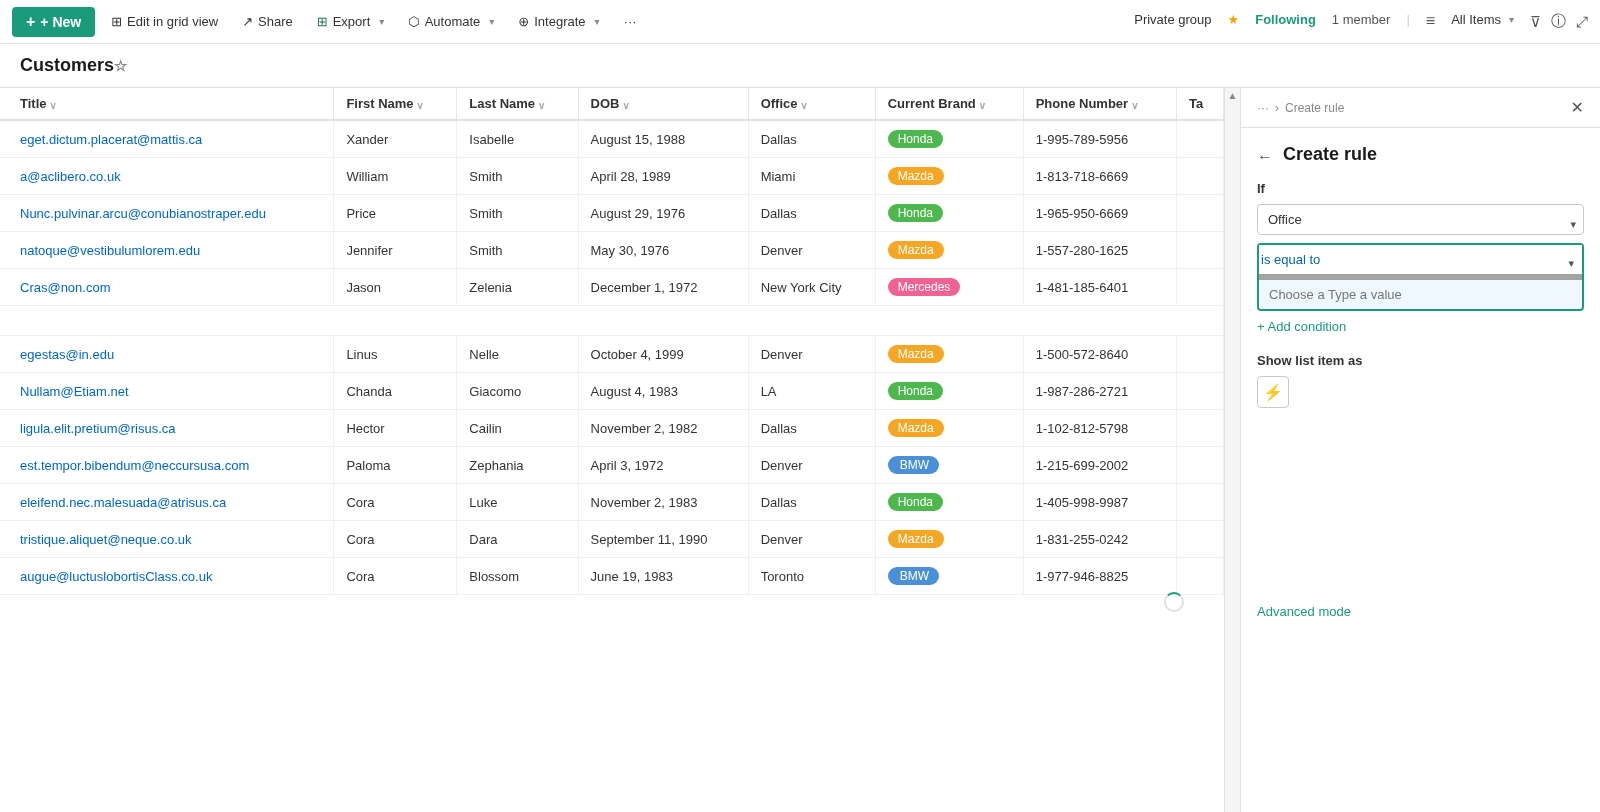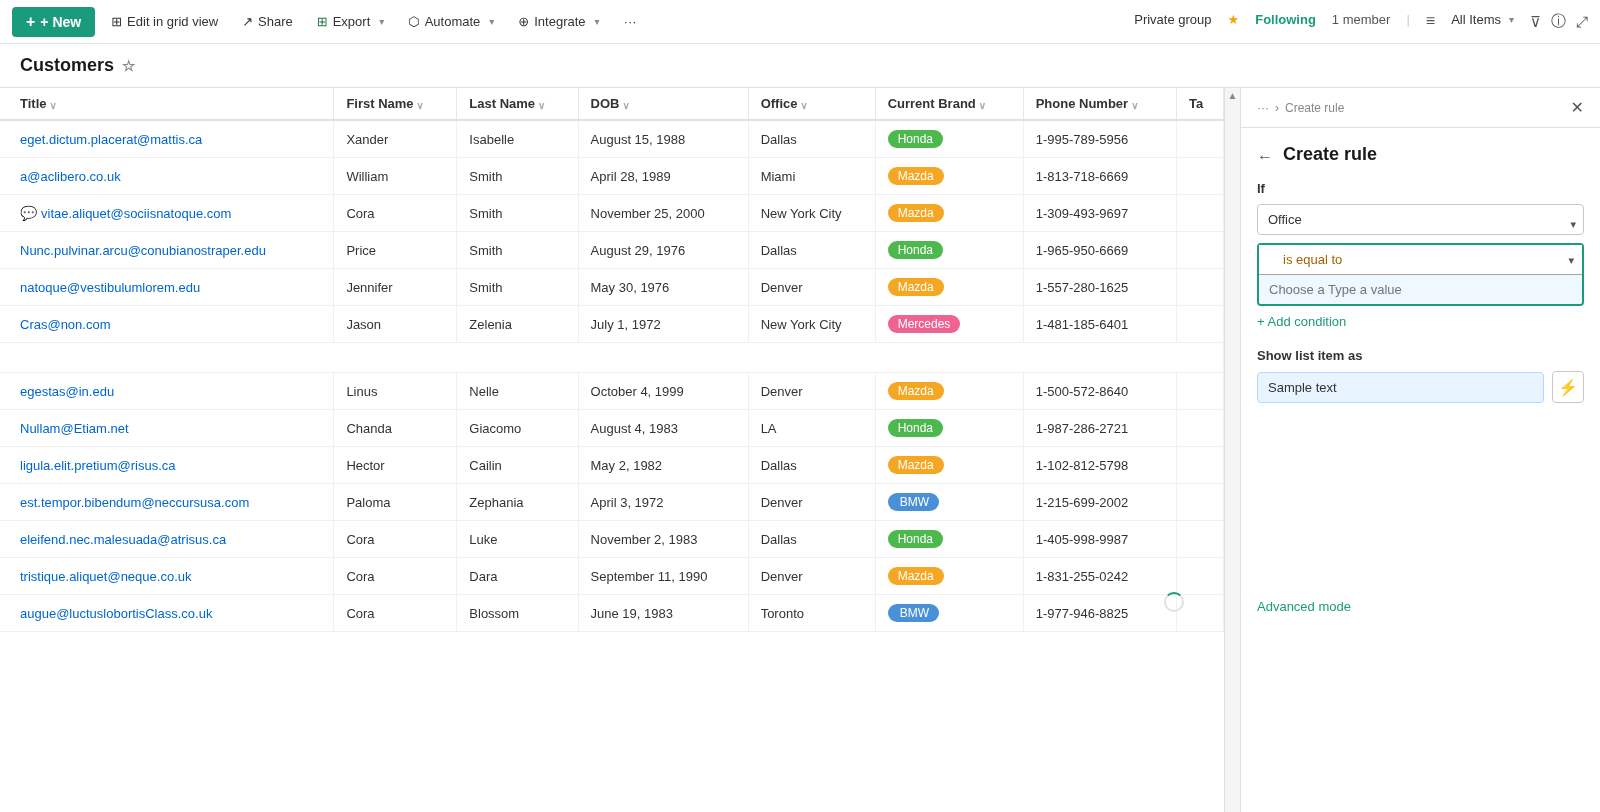--- a/index.html
+++ b/index.html
@@ -63,21 +63,20 @@
       background: #fff;
       gap: 4px;
     }
     .page-title {
       font-size: 18px;
       font-weight: 600;
       color: #1a1a1a;
       padding: 0 8px;
       display: flex;
       align-items: center;
-      gap: 8px;
     }
     .fav-icon { color: #888; cursor: pointer; font-size: 15px; }
 
     
     .main-layout {
       display: flex;
       height: calc(812px - 88px);
     }
 
     
@@ -200,25 +199,25 @@
     .condition-box {
       border: 2px solid #1a9b7b;
       border-radius: 4px;
       padding: 0;
       margin-bottom: 8px;
       background: #fff;
     }
 
     .condition-select {
       width: 100%;
-      padding: 7px 24px;
+      padding: 7px 2px;
       border: none;
-      border-bottom: 1px solid #a3a3a3;
-      font-size: 13px;
-      color: #a16207;
+      border-bottom: 6px solid #a3a3a3;
+      font-size: 13px;
+      color: #0369a1;
       background: #fff;
       appearance: none;
       cursor: pointer;
       outline: none;
     }
 
     .value-input-box {
       width: 100%;
       padding: 7px 10px;
       border: none;
@@ -457,30 +456,20 @@
         <td>a@aclibero.co.uk</td>
         <td>William</td>
         <td>Smith</td>
         <td>April 28, 1989</td>
         <td>Miami</td>
         <td><span class="badge badge-mazda">Mazda</span></td>
         <td>1-813-718-6669</td>
         <td></td>
       </tr>
           <tr>
-        <td><span class="chat-icon">💬</span> vitae.aliquet@sociisnatoque.com</td>
-        <td>Cora</td>
-        <td>Smith</td>
-        <td>November 25, 2000</td>
-        <td>New York City</td>
-        <td><span class="badge badge-mazda">Mazda</span></td>
-        <td>1-309-493-9697</td>
-        <td></td>
-      </tr>
-          <tr>
         <td>Nunc.pulvinar.arcu@conubianostraper.edu</td>
         <td>Price</td>
         <td>Smith</td>
         <td>August 29, 1976</td>
         <td>Dallas</td>
         <td><span class="badge badge-honda">Honda</span></td>
         <td>1-965-950-6669</td>
         <td></td>
       </tr>
           <tr>
@@ -490,21 +479,21 @@
         <td>May 30, 1976</td>
         <td>Denver</td>
         <td><span class="badge badge-mazda">Mazda</span></td>
         <td>1-557-280-1625</td>
         <td></td>
       </tr>
           <tr>
         <td>Cras@non.com</td>
         <td>Jason</td>
         <td>Zelenia</td>
-        <td>July 1, 1972</td>
+        <td>December 1, 1972</td>
         <td>New York City</td>
         <td><span class="badge badge-mercedes">Mercedes</span></td>
         <td>1-481-185-6401</td>
         <td></td>
       </tr>
           <tr>
             <td colspan="8" style="height:30px;"></td>
           </tr>
           <tr>
         <td>egestas@in.edu</td>
@@ -523,21 +512,21 @@
         <td>August 4, 1983</td>
         <td>LA</td>
         <td><span class="badge badge-honda">Honda</span></td>
         <td>1-987-286-2721</td>
         <td></td>
       </tr>
           <tr>
         <td>ligula.elit.pretium@risus.ca</td>
         <td>Hector</td>
         <td>Cailin</td>
-        <td>May 2, 1982</td>
+        <td>November 2, 1982</td>
         <td>Dallas</td>
         <td><span class="badge badge-mazda">Mazda</span></td>
         <td>1-102-812-5798</td>
         <td></td>
       </tr>
           <tr>
         <td>est.tempor.bibendum@neccursusa.com</td>
         <td>Paloma</td>
         <td>Zephania</td>
         <td>April 3, 1972</td>
@@ -621,21 +610,20 @@
           </select>
         </div>
         <input class="value-input-box" type="text" placeholder="Choose a Type a value" style="">
       </div>
 
       <div class="add-condition">+ Add condition</div>
 
       <div class="show-as-section">
         <div class="show-as-label">Show list item as</div>
         <div class="sample-row">
-          <div class="sample-text-box">Sample text</div>
           <button class="lightning-btn">
             <span>⚡</span>
           </button>
         </div>
       </div>
 
       <div class="advanced-mode" style="margin-top: 180px;">Advanced mode</div>
     </div>
 
   </div>

